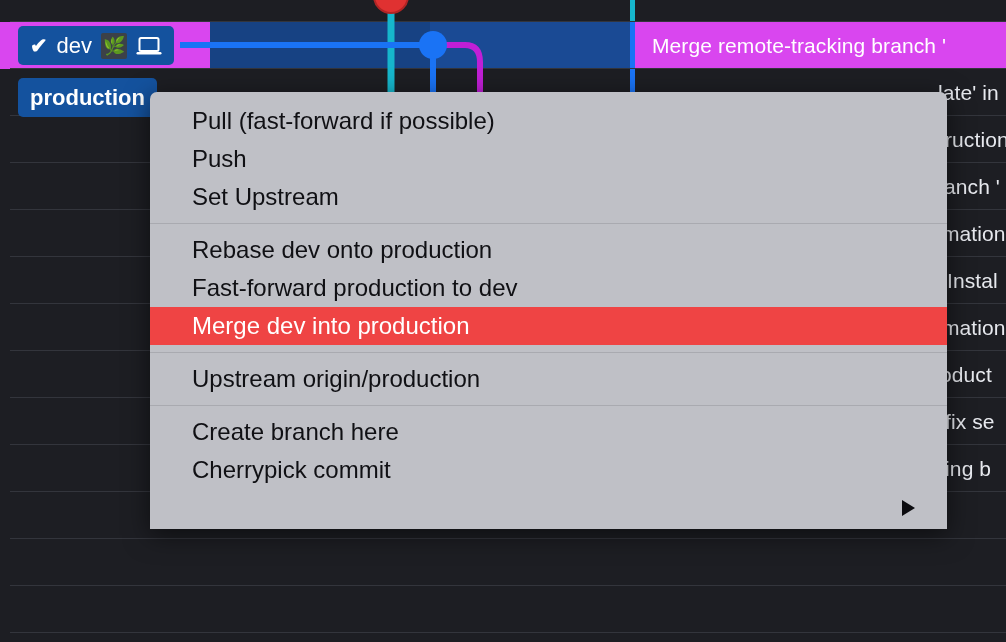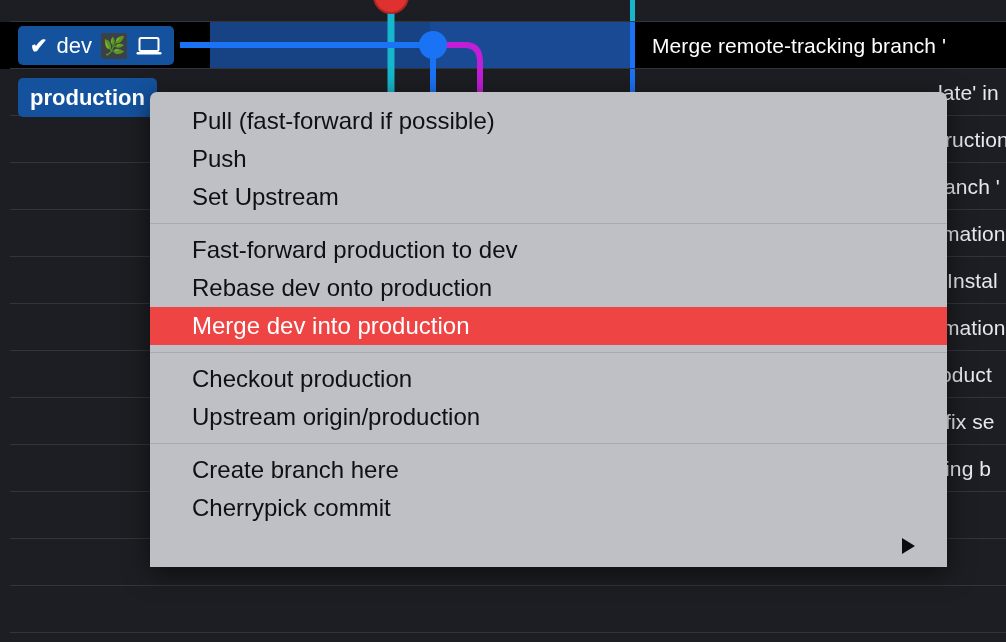--- a/index.html
+++ b/index.html
@@ -31,21 +31,21 @@
   }
   .commit-row .row-sep {
     position: absolute;
     left: 10px;
     right: 0;
     bottom: 0;
     height: 1px;
     background: #33353c;
   }
   .commit-row.selected {
-    background: #000000;
+    background: #d946ef;
     text-align: center;
   }
   .commit-row .sel-band {
     position: absolute;
     left: 430px;
     top: 0;
     bottom: 1px;
     width: 205px;
     background: #1a4a94;
   }
@@ -261,27 +261,26 @@
   </div>
 
   <div id="context-menu">
       <div class="menu-section">
         <div class="menu-item"><span>Pull (fast-forward if possible)</span></div>
         <div class="menu-item"><span>Push</span></div>
         <div class="menu-item"><span>Set Upstream</span></div>
       </div>
       <div class="menu-sep"></div>
       <div class="menu-section">
+        <div class="menu-item"><span>Rebase dev onto production</span></div>
         <div class="menu-item"><span>Fast-forward production to dev</span></div>
-        <div class="menu-item"><span>Rebase dev onto production</span></div>
         <div class="menu-item highlight"><span>Merge dev into production</span></div>
       </div>
       <div class="menu-sep"></div>
       <div class="menu-section">
-        <div class="menu-item"><span>Checkout production</span></div>
         <div class="menu-item"><span>Upstream origin/production</span></div>
       </div>
       <div class="menu-sep"></div>
       <div class="menu-section">
         <div class="menu-item"><span>Create branch here</span></div>
         <div class="menu-item"><span>Cherrypick commit</span></div>
         <div class="menu-item"><span class="submenu-arrow"></span></div>
       </div>
     </div>
 

